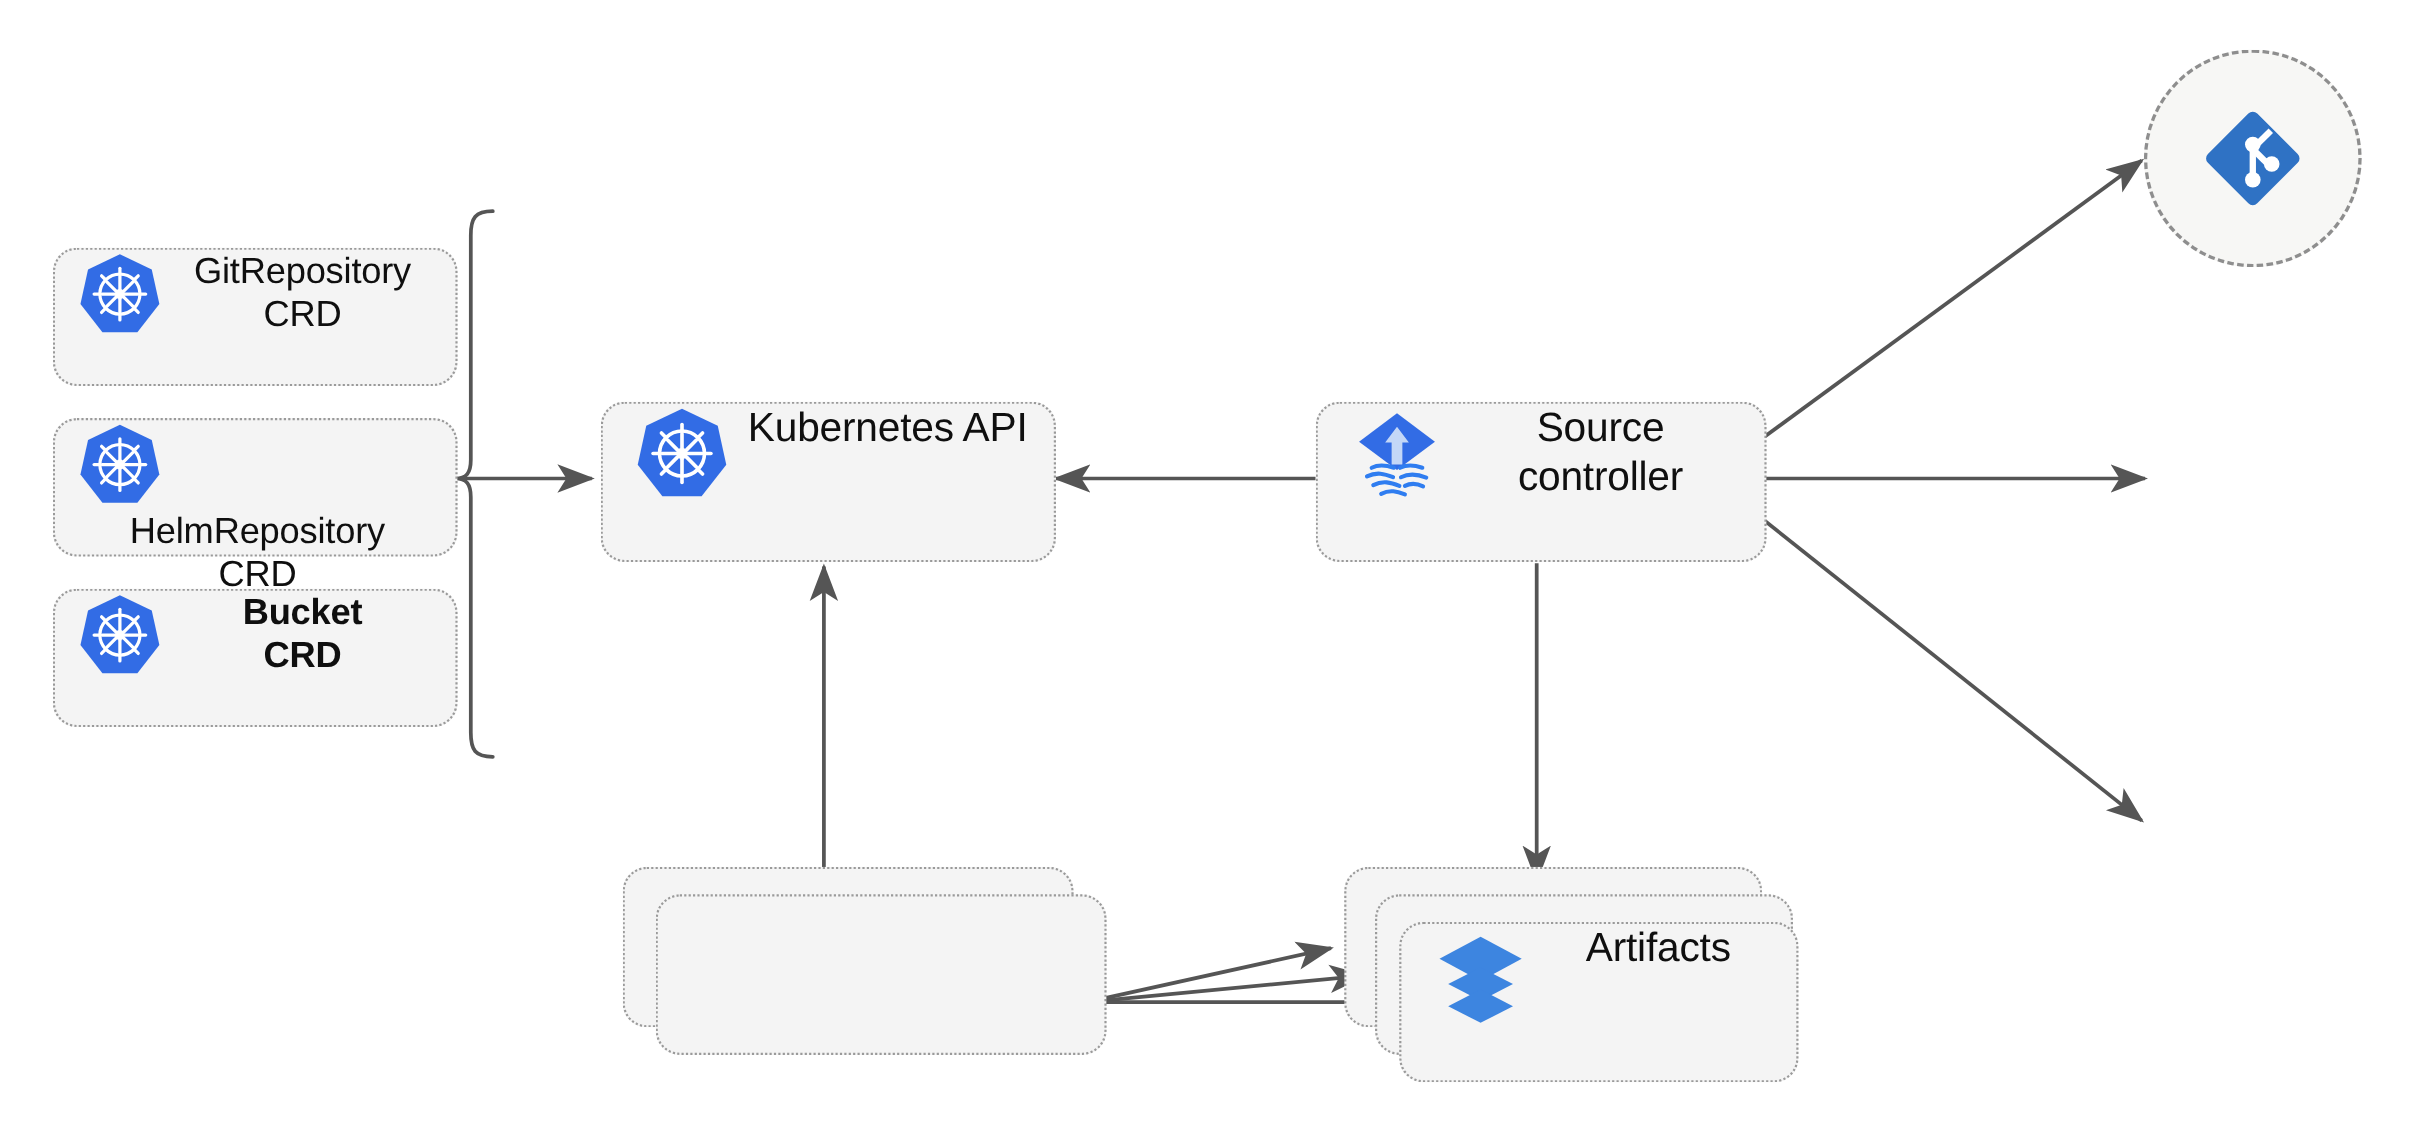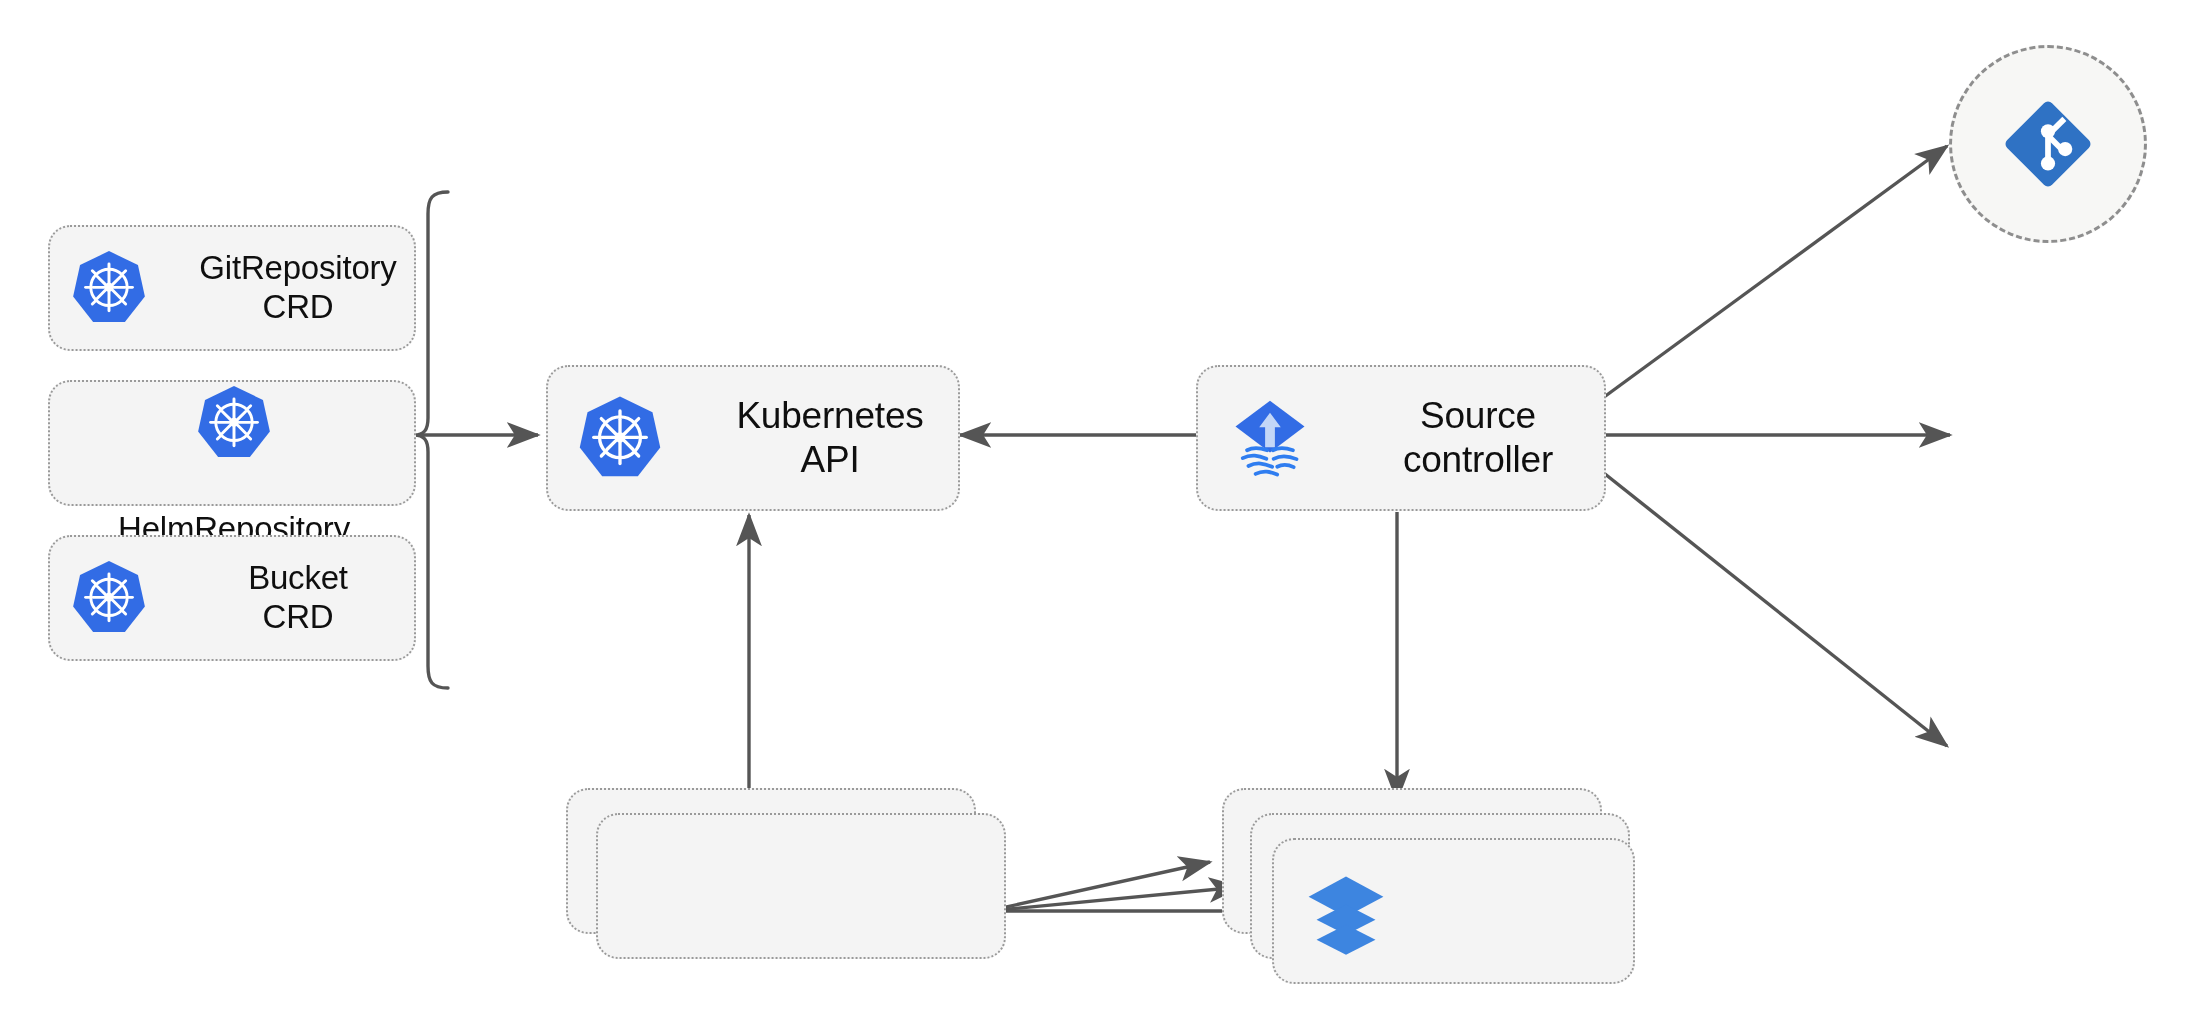--- a/index.html
+++ b/index.html
@@ -9,23 +9,22 @@
   }
   #canvas{position:relative;width:2196px;height:1030px;background:#ffffff;}
 
   
   .node{
     position:absolute;
     background:#f4f4f4;
     border:2.5px dotted #9a9a9a;
     border-radius:22px;
     box-sizing:border-box;
-    display:flex;align-items:center;
+    display:flex;
     color:#0f0f0f;
-    gap:46px;
   }
   .node .label{
     font-size:34px;line-height:1.18;
     text-align:center;flex:1;
     white-space:pre-line;
     letter-spacing:-0.2px;
   }
   .node .ico{
     flex:0 0 auto;display:flex;align-items:center;justify-content:center;
   }
@@ -148,21 +147,21 @@
             <line x1="29.1" y1="33.8" x2="22.9" y2="40"></line>
           <line x1="28.4" y1="31.5" x2="19.5" y2="31.5"></line>
             <line x1="29.1" y1="29.2" x2="22.9" y2="23"></line>
         </g>
       </svg>
     </span>
     <span class="label">HelmRepository
 CRD</span>
   </div>
 
-  <div class="node crd" style="top:535px;">
+  <div class="node crd" style="top:535px;font-weight:bold;">
     <span class="ico">
       <svg width="82" height="82" viewBox="0 0 64 64">
         <path d="M32 3.2 54.6 14 60 38.6 44.4 58.6H19.6L4 38.6 9.4 14Z" fill="#326ce5"></path>
         <g fill="none" stroke="#ffffff" stroke-width="2.3" stroke-linecap="round">
           <circle cx="32" cy="31.5" r="14.2"></circle>
           <circle cx="32" cy="31.5" r="3.6" fill="#ffffff" stroke="none"></circle>
           <line x1="32" y1="17.3" x2="32" y2="13.2"></line>
             <line x1="42" y1="21.5" x2="45" y2="18.5"></line>
           <line x1="46.2" y1="31.5" x2="50.3" y2="31.5"></line>
             <line x1="42" y1="41.5" x2="45" y2="44.5"></line>
@@ -240,20 +239,21 @@
   <div class="stack-back" style="left:1222px;top:788px;width:380px;height:146px;"></div>
   <div class="stack-back" style="left:1250px;top:813px;width:380px;height:146px;"></div>
   <div class="node big" style="left:1272px;top:838px;width:363px;">
     <span class="ico">
       <svg width="92" height="92" viewBox="0 0 64 64">
         <path d="M32 8 58 22 32 36 6 22Z" fill="#3d85e0"></path>
         <path d="M32 27.5 52.5 38 32 48.5 11.5 38Z" fill="#3d85e0"></path>
         <path d="M32 41.5 52.5 52 32 62.5 11.5 52Z" fill="#3d85e0"></path>
       </svg>
     </span>
+    <span class="label">Artifacts</span>
   </div>
 
   <div class="circle" style="left:1949px;top:45px;">
     <span>
       <svg width="108" height="108" viewBox="0 0 64 64">
         <rect x="13.2" y="13.2" width="37.6" height="37.6" rx="3.4" transform="rotate(45 32 32)" fill="#2f72c4"></rect>
         <g fill="#ffffff">
           <path d="M30.3 25.6h3.4v17.2h-3.4z"></path>
           <path d="M31.2 25.1 40.5 15.9l2.4 2.4-9.3 9.2z"></path>
           <path d="M33.3 25.9 41 33.6l-2.4 2.4-7.7-7.7z"></path>

